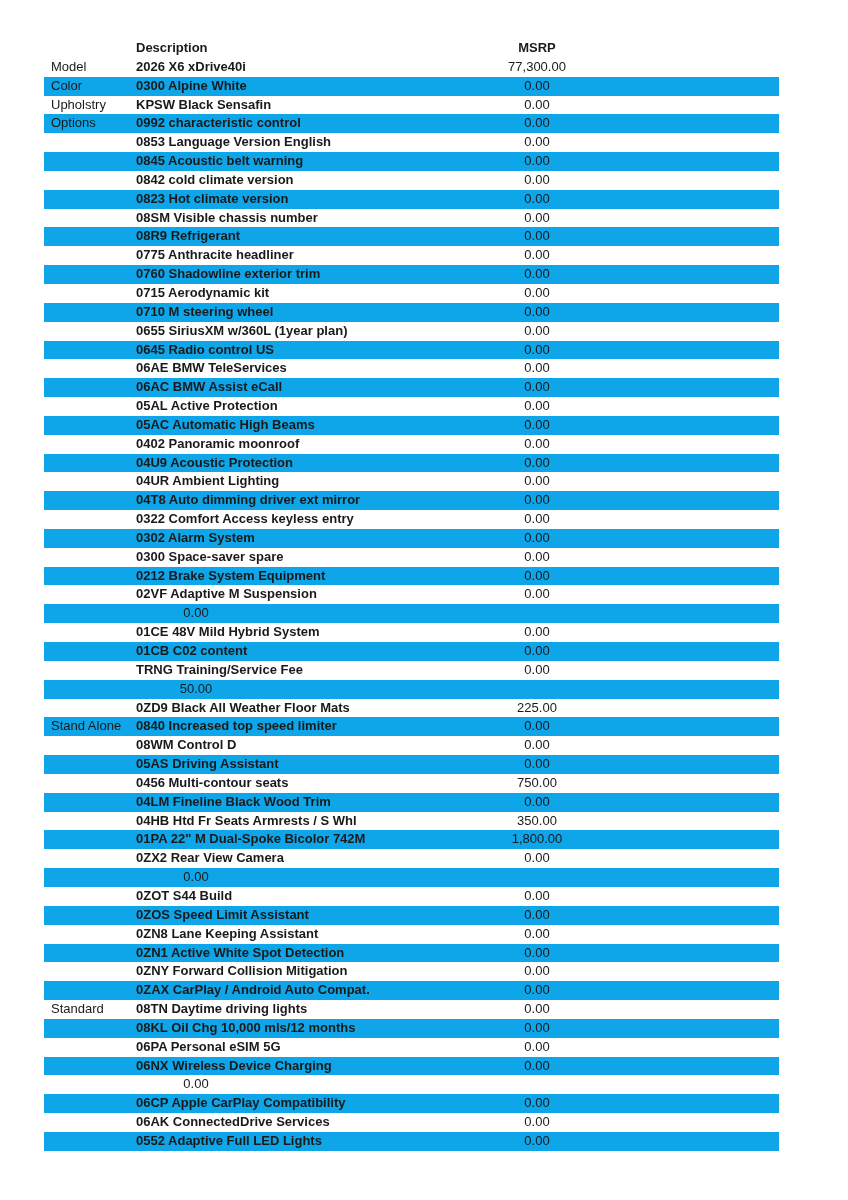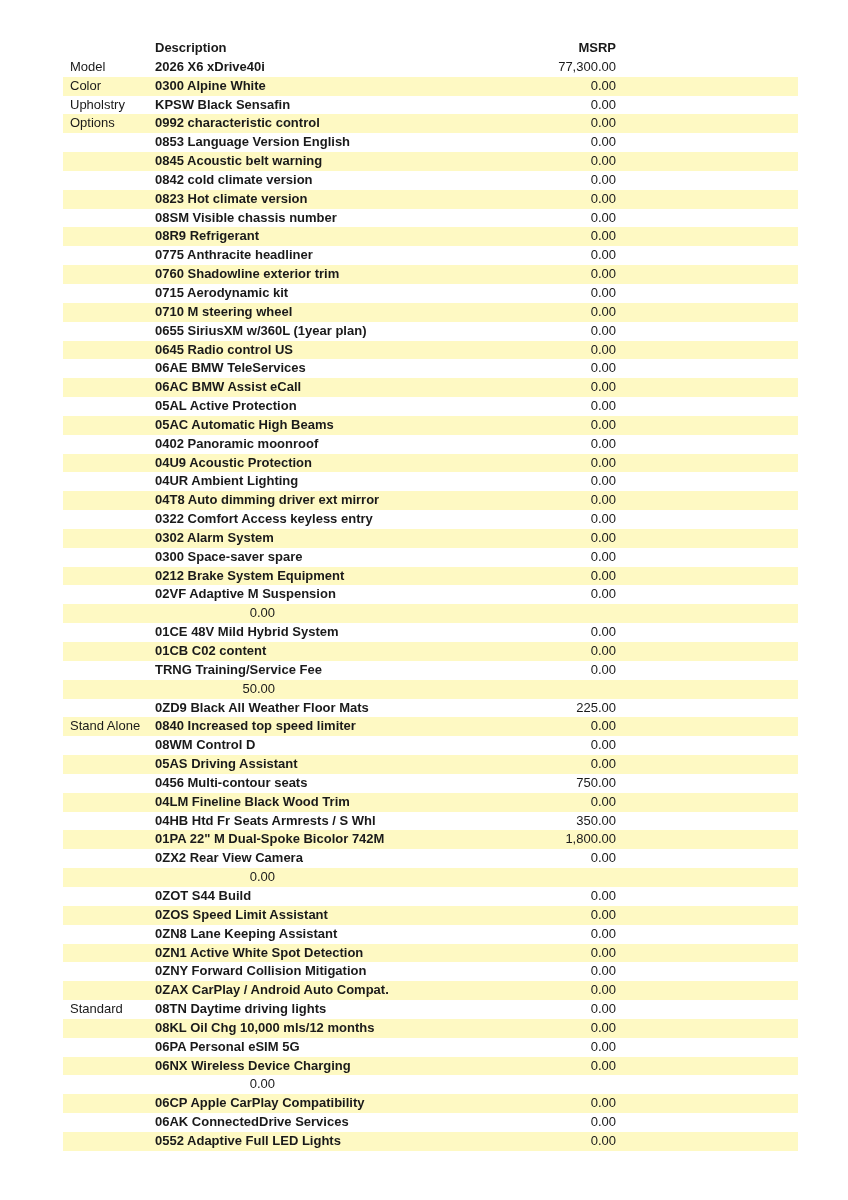--- a/index.html
+++ b/index.html
@@ -10,50 +10,50 @@
     width: 848px;
     height: 1200px;
     background: #ffffff;
     font-family: "Liberation Sans", "DejaVu Sans", sans-serif;
     color: #1a1a1a;
     position: relative;
     overflow: hidden;
   }
   .sheet {
     position: absolute;
-    left: 63px;
+    left: 44px;
     top: 39px;
     width: 735px;
   }
   .row {
     display: flex;
     height: 18.85px;
     line-height: 18.85px;
     font-size: 13px;
     white-space: nowrap;
     overflow: hidden;
   }
   .row.striped {
-    background: #fef9c3;
+    background: #0ea5e9;
   }
   .c-label {
     width: 92px;
     padding-left: 7px;
     box-sizing: border-box;
     flex: none;
     overflow: hidden;
   }
   .c-desc {
     flex: 1;
     overflow: hidden;
     font-weight: bold;
   }
   .c-msrp {
     width: 120px;
-    text-align: right;
+    text-align: center;
     flex: none;
   }
   .c-pad {
     width: 182px;
     flex: none;
   }
   .header .c-desc,
   .header .c-msrp {
     font-weight: bold;
   }

